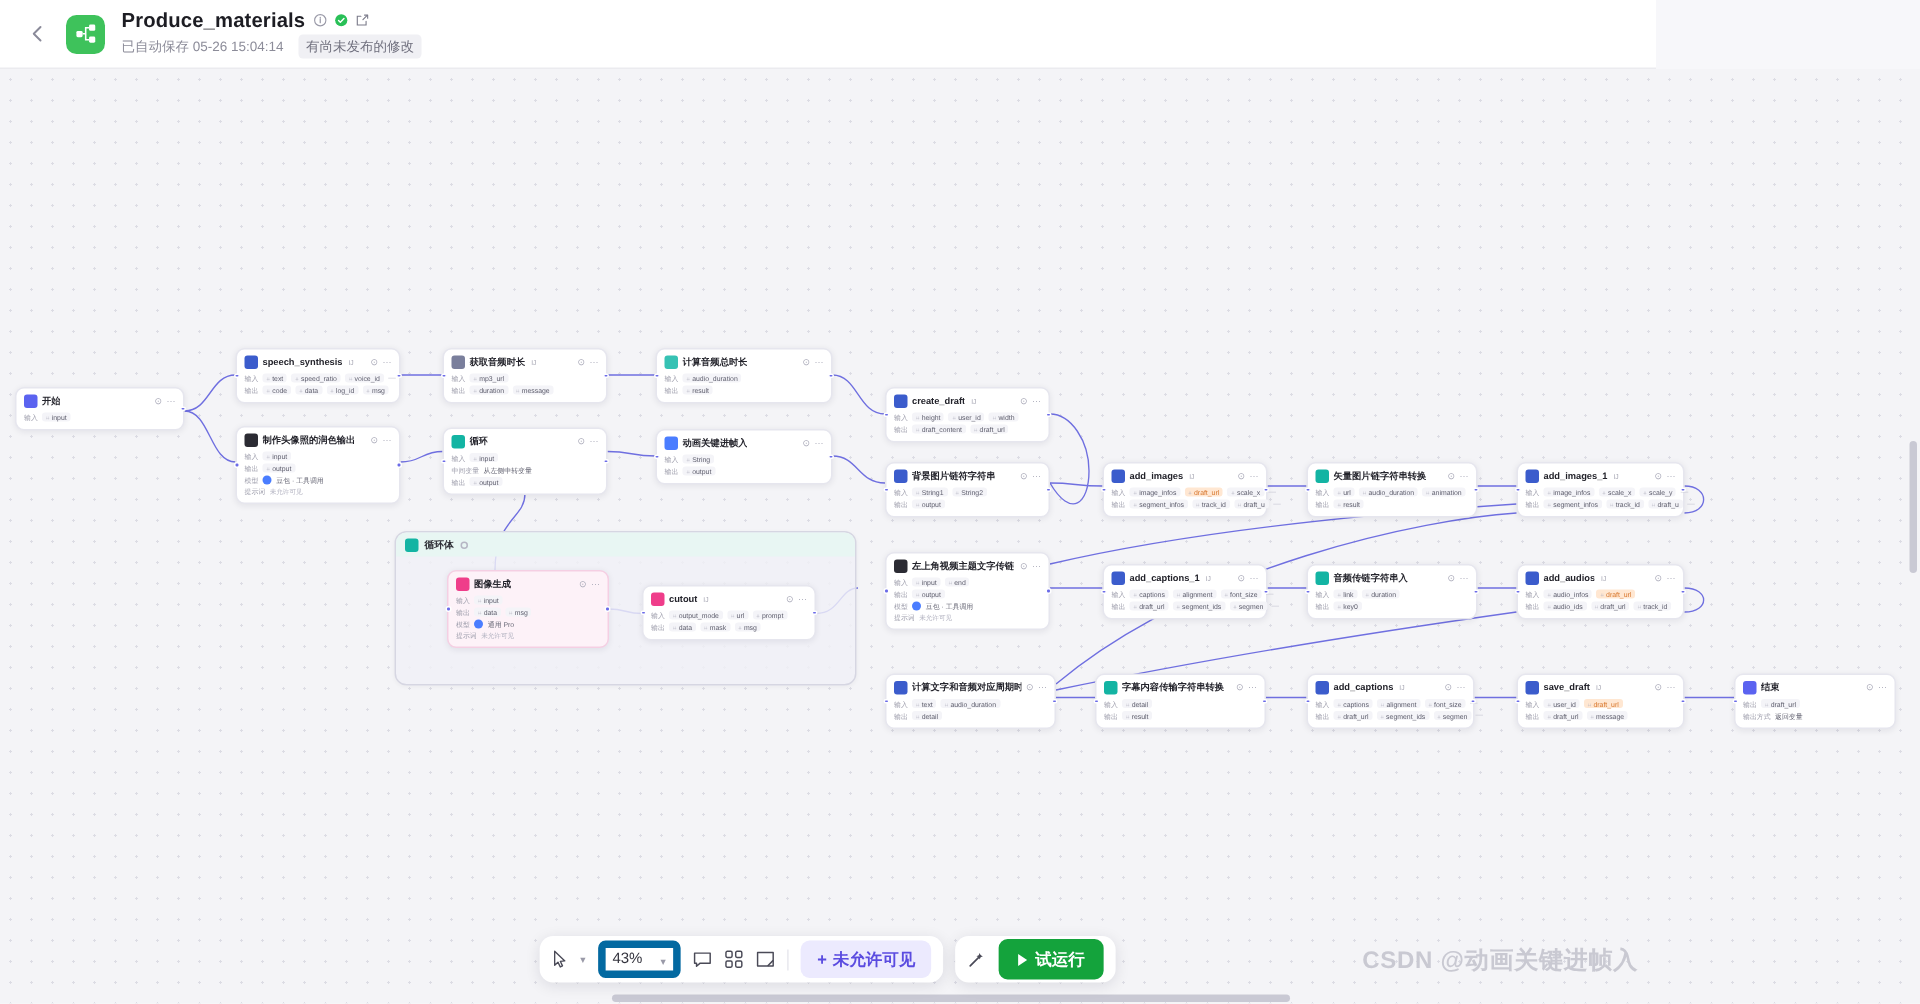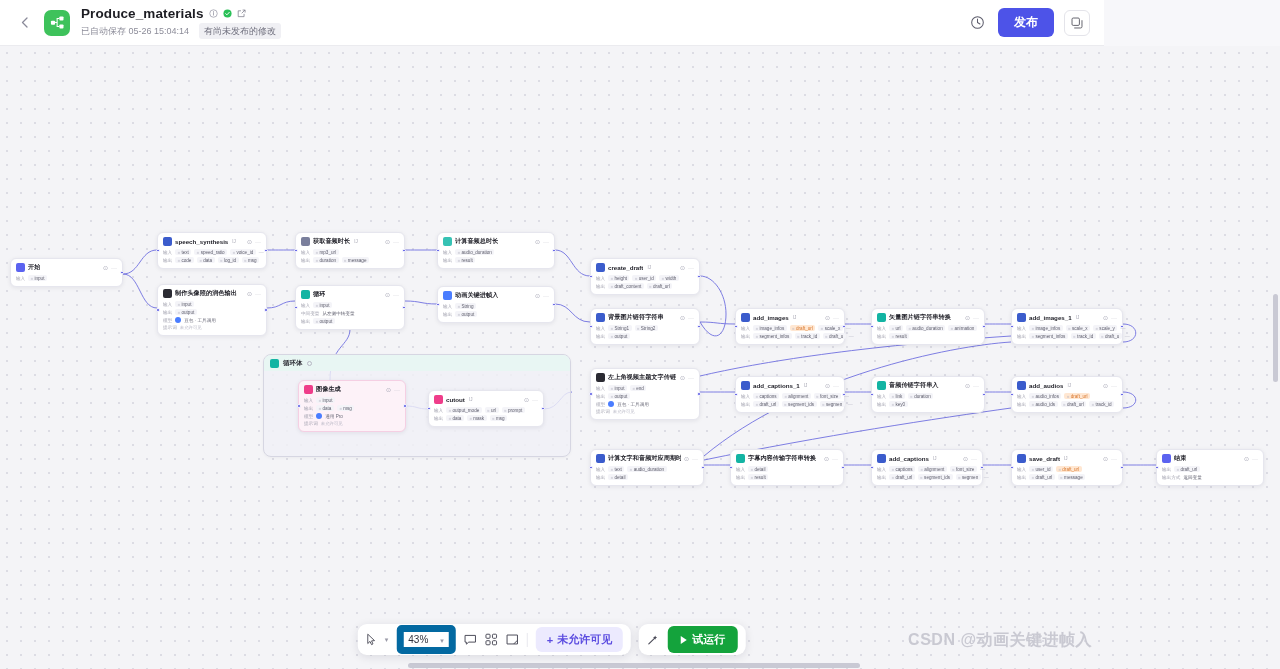--- a/index.html
+++ b/index.html
@@ -122,21 +122,21 @@
   .toolbar {
     position: absolute; bottom: 14px; left: 50%; transform: translateX(-50%);
     display: flex; align-items: center; gap: 8px; z-index: 40;
   }
   .tb-group {
     background: #fff; border-radius: 9px; box-shadow: 0 2px 10px rgba(20,20,50,0.11);
     display: flex; align-items: center; padding: 5px 8px; gap: 8px; height: 31px;
   }
   .tb-ico { color: #4a4a57; display: flex; align-items: center; justify-content: center; cursor: pointer; }
   .zoom-sel {
-    display: flex; align-items: flex-end; gap: 12px; border: 7px solid #0369a1;
+    display: flex; align-items: flex-end; gap: 12px; border: 5px solid #0369a1;
     border-radius: 5px; padding: 2px 5px; cursor: pointer;
   }
   .zoom-val { font-size: 10px; color: #33333d; }
   .caret { font-size: 7px; color: #9a9aa8; }
   .divider { width: 1px; height: 14px; background: #e8e8ee; }
   .add-node-btn {
     display: flex; align-items: center; gap: 4px; background: #eceafe;
     color: #5b4ce0; font-size: 11px; font-weight: bold; border: none;
     border-radius: 6px; padding: 5px 11px; cursor: pointer;
   }
@@ -199,35 +199,20 @@
           <svg width="9" height="9" viewBox="0 0 12 12">
               <path d="M9.4 7v3.2H1.6V2.4h3.2" stroke="#7b7b8a" stroke-width="1" fill="none" stroke-linecap="round"></path>
               <path d="M6.6 5.4 L10.4 1.6" stroke="#7b7b8a" stroke-width="1" stroke-linecap="round"></path>
               <path d="M8 1.4h2.8v2.8" stroke="#7b7b8a" stroke-width="1" fill="none" stroke-linecap="round" stroke-linejoin="round"></path>
             </svg>
         </span>
       </div>
       <div class="sub-row">
         <span class="saved-text">已自动保存 05-26 15:04:14</span>
         <span class="badge-unpub">有尚未发布的修改</span>
-      </div>
-    </div>
-    <div class="header-right">
-      <div class="hist-icon">
-        <svg width="15" height="15" viewBox="0 0 16 16">
-            <circle cx="8" cy="8" r="6.2" stroke="#5c5c6b" stroke-width="1.1" fill="none"></circle>
-            <path d="M8 4.4V8l2.6 1.6" stroke="#5c5c6b" stroke-width="1.1" fill="none" stroke-linecap="round" stroke-linejoin="round"></path>
-          </svg>
-      </div>
-      <button class="publish-btn">发布</button>
-      <div class="copy-btn">
-        <svg width="12" height="12" viewBox="0 0 14 14">
-            <rect x="1.2" y="1.2" width="8.6" height="8.6" rx="1.4" stroke="#55555f" stroke-width="1.05" fill="none"></rect>
-            <path d="M4.2 12.8h7a1.6 1.6 0 0 0 1.6-1.6v-7" stroke="#55555f" stroke-width="1.05" fill="none" stroke-linecap="round"></path>
-          </svg>
       </div>
     </div>
   </div>
 
   <div class="canvas">
     <svg class="edges" id="edge-layer">
         <path d="M 123,228 C 140,228 140,204 157,204" stroke="#6f6fe0" stroke-width="0.9" fill="none"></path>
         <path d="M 123,228 C 140,228 140,262 157,262" stroke="#6f6fe0" stroke-width="0.9" fill="none"></path>
         <path d="M 267,204 C 281,204 281,204 295,204" stroke="#6f6fe0" stroke-width="0.9" fill="none"></path>
         <path d="M 267,262 C 281,262 281,255 295,255" stroke="#6f6fe0" stroke-width="0.9" fill="none"></path>

